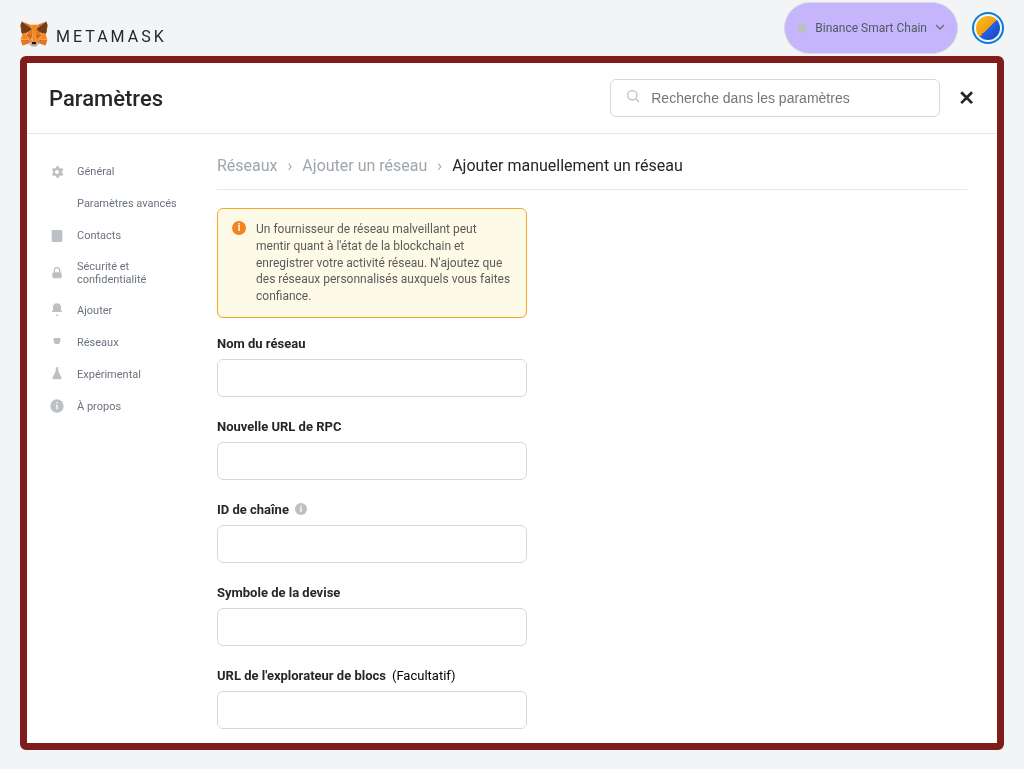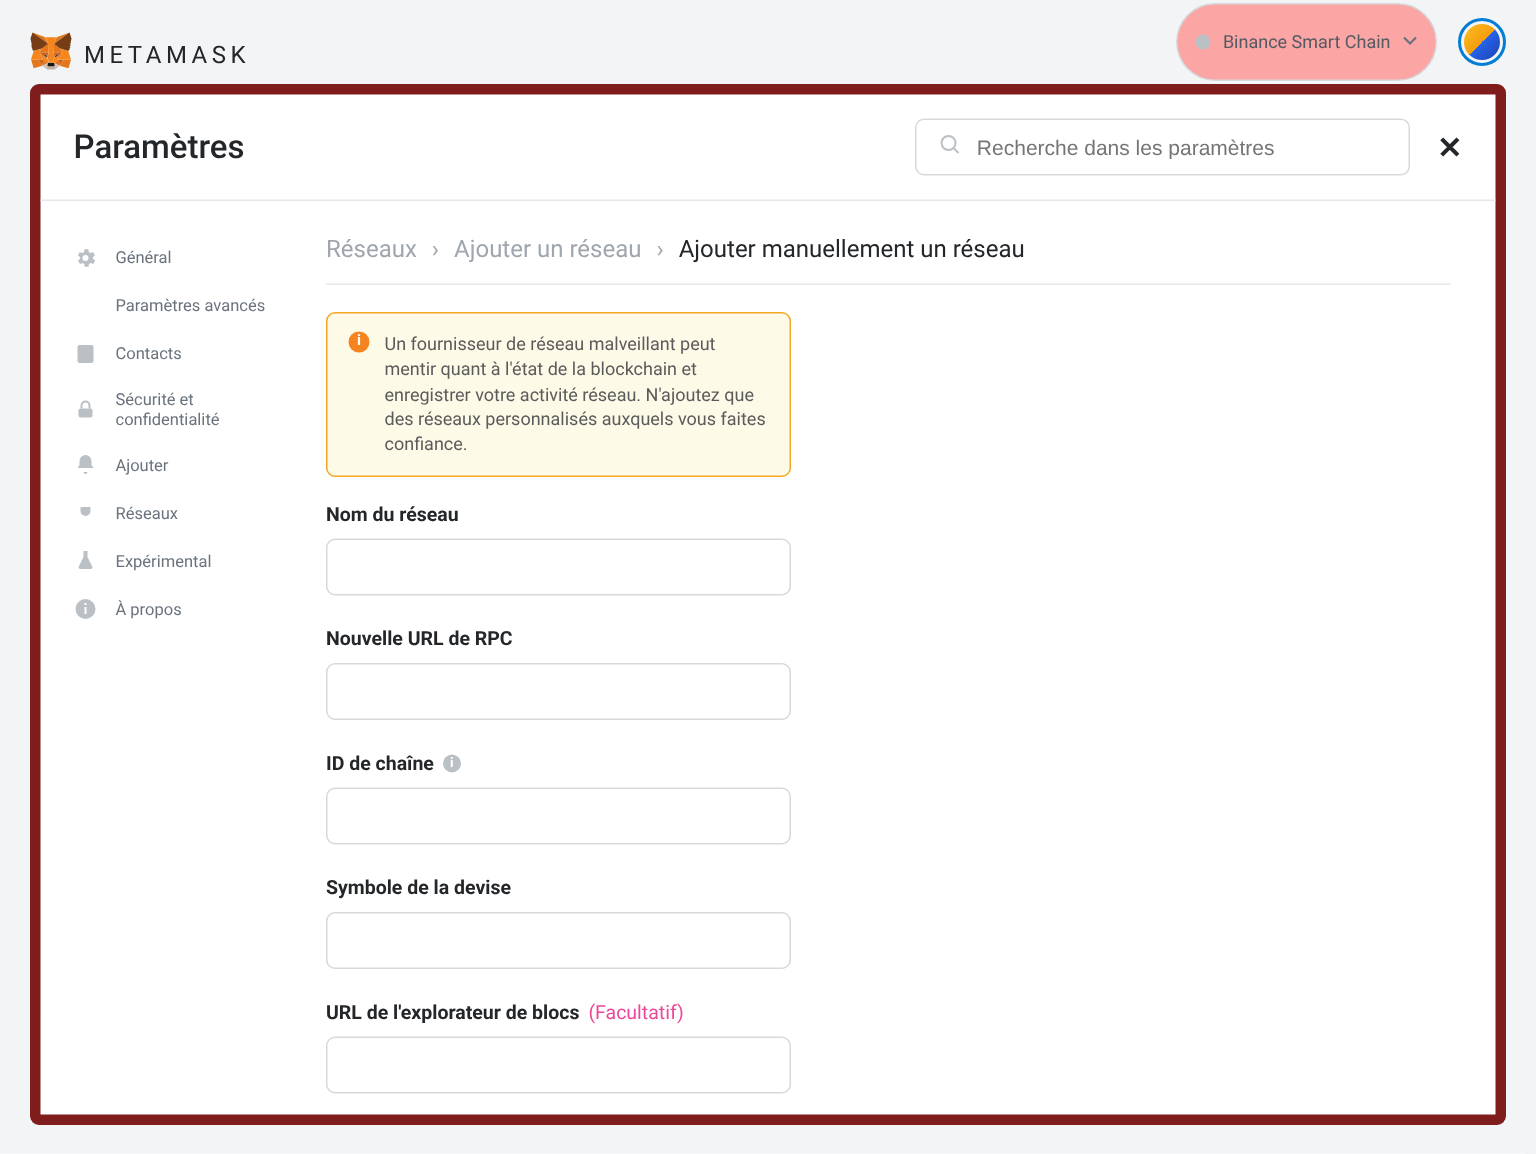--- a/index.html
+++ b/index.html
@@ -32,21 +32,21 @@
     }
     .topbar-right {
       display: flex;
       align-items: center;
       gap: 14px;
     }
     .network-pill {
       display: flex;
       align-items: center;
       gap: 8px;
-      background: #fca5a5;
+      background: #c4b5fd;
       border: 1px solid #d6d9dc;
       border-radius: 30px;
       padding: 18px 12px;
       font-size: 12px;
       color: #535a61;
       cursor: pointer;
     }
     .net-dot {
       width: 10px;
       height: 10px;
@@ -199,21 +199,21 @@
       font-size: 13px;
       font-weight: 700;
       color: #24272a;
       margin-bottom: 8px;
       display: flex;
       align-items: center;
       gap: 6px;
     }
     .opt-label {
       font-weight: 400;
-      color: #ec4899;
+      color: #000000;
       font-size: 13px;
     }
     .info-circle {
       width: 12px;
       height: 12px;
       border-radius: 50%;
       background: #bbc0c5;
       color: #fff;
       font-size: 9px;
       display: inline-flex;

